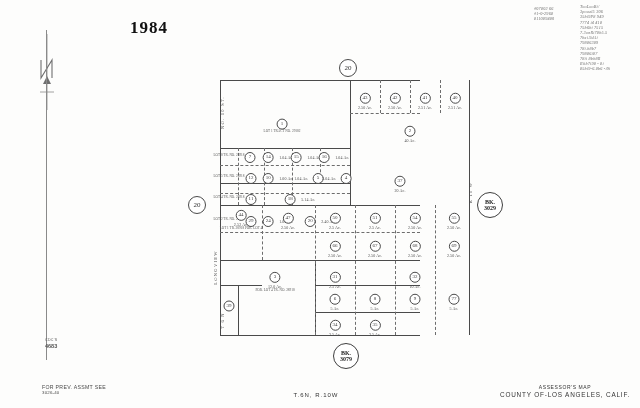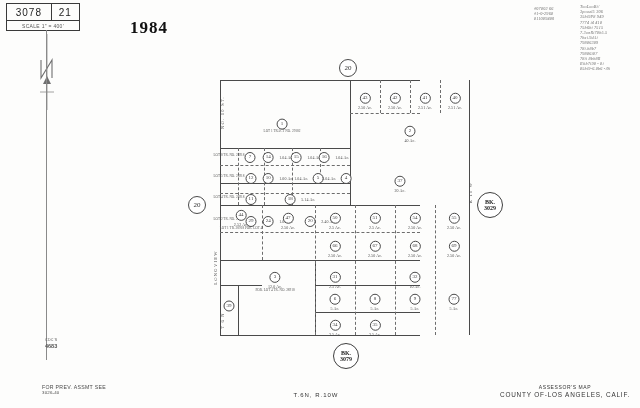--- a/index.html
+++ b/index.html
@@ -82,27 +82,20 @@
   .assr{right:10px;top:384px;text-align:center;font-size:5px;line-height:7px;letter-spacing:.6px;color:#333;}
   .assr .big{font-size:6.4px;letter-spacing:.8px;}
   .cdc{left:45px;top:337px;font-size:5.5px;line-height:6px;color:#555;font-weight:bold;}
   .cdc .tiny{font-size:3.6px;font-weight:normal;letter-spacing:.3px;}
 </style>
 </head>
 <body>
 
 <div class="sheet">
 
-  <div class="idbox">
-    <div class="row1">
-      <div class="bk">3078</div>
-      <div class="pg">21</div>
-    </div>
-    <div class="row2">SCALE 1" = 400'</div>
-  </div>
 
   <div class="year">1984</div>
 
   <div class="notes">
     <div class="col colA">#07802 66
 #1-0-2968
 811089480</div>
     <div class="col colB">TooLooBi/
 3pooel5 306
 35bi9P8 949

